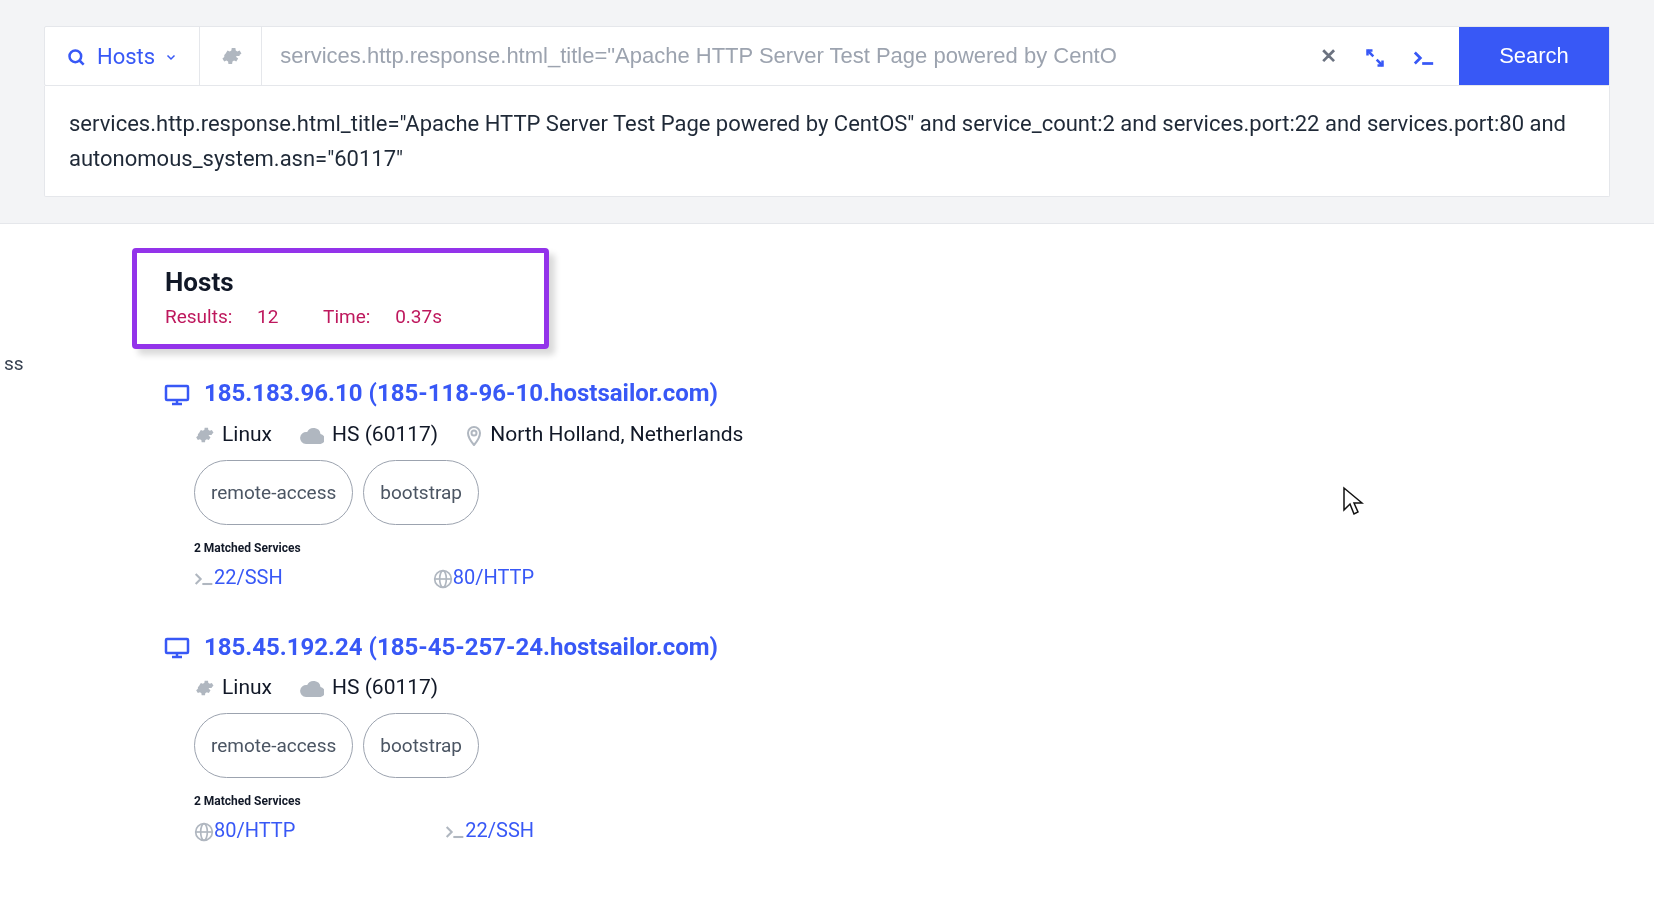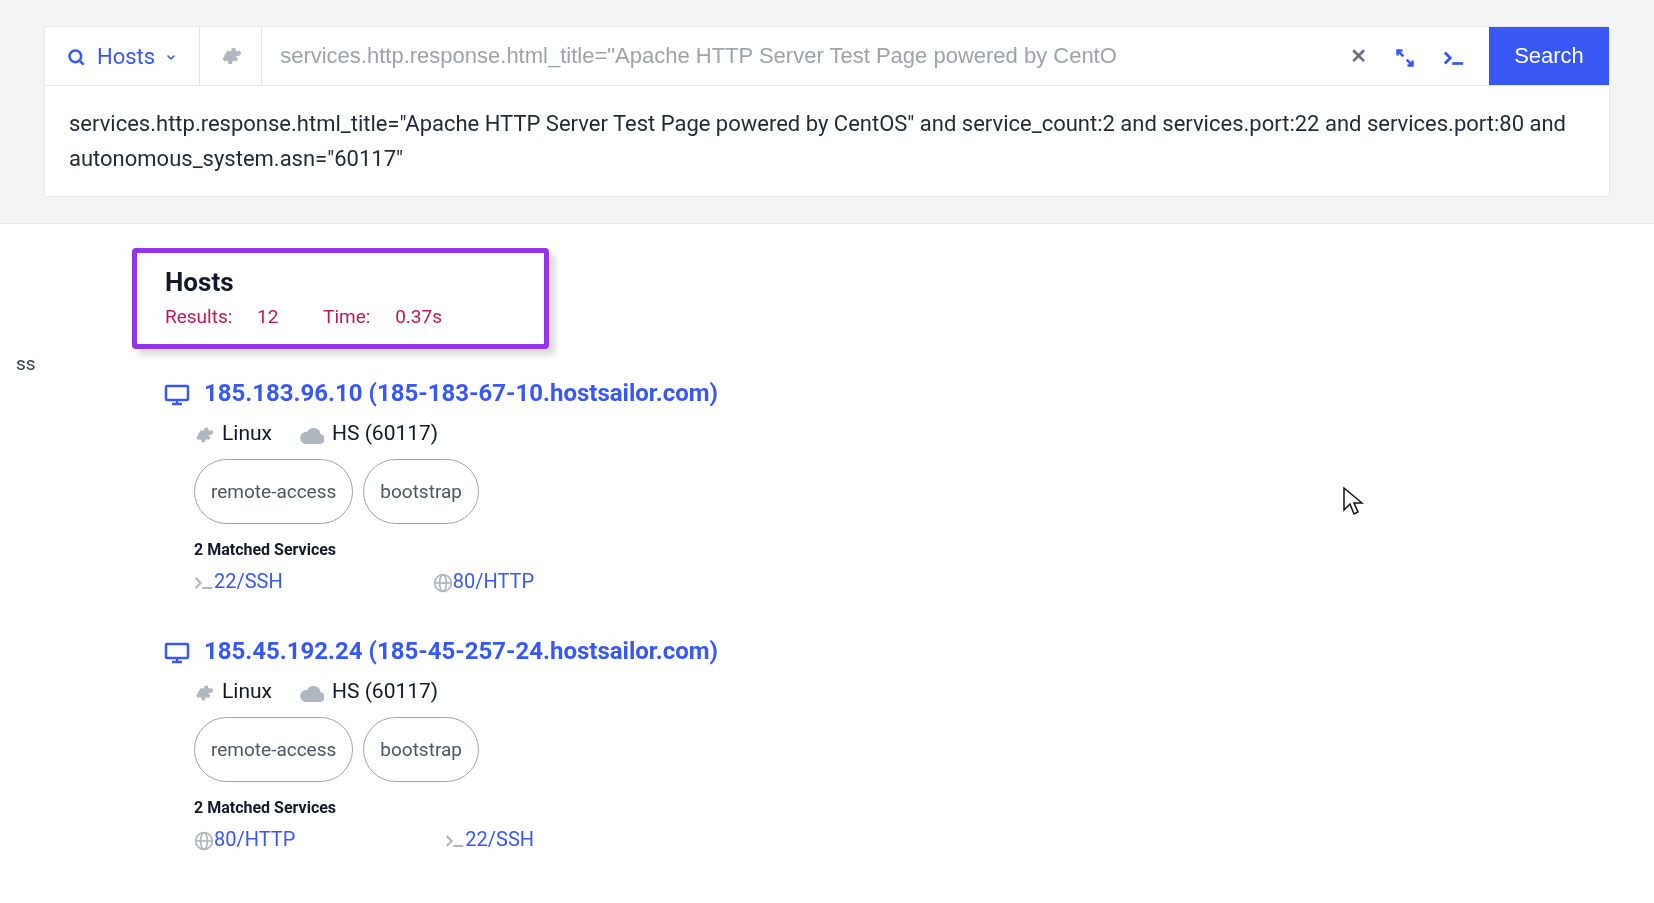--- a/index.html
+++ b/index.html
@@ -11,44 +11,44 @@
   .searchbar { display: flex; align-items: stretch; height: 60px; background: #fff; border: 1px solid #e5e7eb; border-radius: 2px; }
   .sb-left-selector { display: flex; align-items: center; gap: 10px; padding: 0 22px; font-size: 22px; color: #3858f6; border-right: 1px solid #e5e7eb; cursor: pointer; user-select: none; }
   .sb-left-selector .chev { font-size: 14px; color: #3858f6; }
   .sb-gear-box { display: flex; align-items: center; justify-content: center; width: 62px; border-right: 1px solid #e5e7eb; color: #9ca3af; cursor: pointer; }
   .sb-input { flex: 1 1 auto; display: flex; align-items: center; padding: 0 18px; }
   .sb-input input { width: 100%; border: none; outline: none; font-size: 22px; color: #1f2937; background: transparent; }
   .sb-input input::placeholder { color: #9ca3af; }
   .sb-actions { display: flex; align-items: center; gap: 28px; padding: 0 24px; color: #3858f6; font-size: 20px; }
   .sb-actions .x { color: #6b7280; font-weight: 700; cursor: pointer; }
   .sb-actions .collapse, .sb-actions .term { cursor: pointer; }
-  .sb-search-btn { width: 120px; background: #3858f6; color: #fff; font-size: 22px; display: flex; align-items: center; justify-content: center; cursor: pointer; border: none; }
+  .sb-search-btn { width: 150px; background: #3858f6; color: #fff; font-size: 22px; display: flex; align-items: center; justify-content: center; cursor: pointer; border: none; }
 
   .expanded-query { margin-top: 0; background: #fff; border: 1px solid #e5e7eb; border-top: none; border-radius: 0 0 2px 2px; padding: 20px 24px; font-size: 22px; line-height: 1.6; color: #1f2937; }
 
   
-  .left-sliver { position: absolute; left: 16px; top: 352px; font-size: 19px; color: #374151; }
+  .left-sliver { position: absolute; left: 4px; top: 352px; font-size: 19px; color: #374151; }
 
   
   .results-wrap { padding-top: 24px; padding-left: 132px; background: #fff; height: 100%; }
   .summary-box { display: inline-block; border: 5px solid #9333ea; border-radius: 4px; padding: 14px 62px 16px 28px; position: relative; box-shadow: 6px 6px 6px rgba(0,0,0,0.15); }
   .summary-box h1 { font-size: 26px; font-weight: 700; color: #111827; margin-bottom: 8px; }
   .summary-stats { font-size: 19px; color: #be185d; }
   .summary-stats span { margin-right: 20px; }
 
   .result-list { padding-top: 30px; padding-left: 32px; }
   .result-item { margin-bottom: 44px; }
   .result-title { font-size: 24px; font-weight: 700; color: #3858f6; display: flex; align-items: center; gap: 14px; }
   .result-title a { color: #3858f6; text-decoration: none; }
   .meta-row { display: flex; align-items: center; gap: 28px; margin: 14px 0 14px 30px; font-size: 21px; color: #111827; }
   .meta-chunk { display: flex; align-items: center; gap: 8px; }
   .meta-chunk .micon { color: #b0b7c0; }
   .tag-row { display: flex; gap: 10px; margin: 0 0 16px 30px; }
   .tag { border: 1px solid #9ca3af; border-radius: 999px; padding: 20px 16px; font-size: 19px; color: #4b5563; cursor: pointer; }
-  .matched-label { font-weight: 700; font-size: 16px; margin: 16px 0 10px 30px; color: #111827; }
+  .matched-label { font-weight: 700; font-size: 12px; margin: 16px 0 10px 30px; color: #111827; }
   .svc-row { display: flex; gap: 150px; margin-left: 30px; font-size: 20px; }
   .svc { display: flex; align-items: center; }
   .svc a { color: #3858f6; text-decoration: none; }
   .svc .sicon { color: #b0b7c0; }
 
   
   svg { display: inline-block; vertical-align: middle; }
 
   
   .fake-cursor { position: absolute; left: 1342px; top: 486px; pointer-events: none; }
@@ -122,34 +122,41 @@
   </div>
 
   <div class="result-list" id="result-list">
       <div class="result-item">
         <div class="result-title">
           <span><svg width="26" height="22" viewBox="0 0 26 22" fill="none" stroke="#3858f6" stroke-width="2.5">
               <rect x="2" y="2" width="22" height="14" rx="1"></rect>
               <line x1="8" y1="20" x2="18" y2="20"></line>
               <line x1="13" y1="16" x2="13" y2="20"></line>
             </svg></span>
-          <a href="#"><span>185.183.96.10</span> <span>(185-183-67-10.hostsailor.com)</span></a>
+          <a href="#"><span>185.183.96.10</span> <span>(185-118-96-10.hostsailor.com)</span></a>
         </div>
         <div class="meta-row">
           <span class="meta-chunk">
             <span class="micon"><svg width="20" height="20" viewBox="0 0 24 24" fill="#b0b7c0">
                 <path d="M12 8a4 4 0 1 0 0 8 4 4 0 0 0 0-8zm9.4 4a7.4 7.4 0 0 0-.1-1l2.1-1.6-2-3.4-2.5 1a7.6 7.6 0 0 0-1.7-1l-.4-2.6h-4l-.4 2.6a7.6 7.6 0 0 0-1.7 1l-2.5-1-2 3.4L4.7 11a7.4 7.4 0 0 0 0 2l-2.1 1.6 2 3.4 2.5-1c.5.4 1.1.8 1.7 1l.4 2.6h4l.4-2.6c.6-.2 1.2-.6 1.7-1l2.5 1 2-3.4-2.1-1.6c.1-.3.1-.7.1-1z"></path>
               </svg></span>
             <span>Linux</span>
           </span>
           <span class="meta-chunk">
             <span class="micon"><svg width="24" height="18" viewBox="0 0 24 18" fill="#b0b7c0">
                 <path d="M19 18H6a6 6 0 1 1 1.2-11.9A7 7 0 0 1 20.5 8 5 5 0 0 1 19 18z"></path>
               </svg></span>
             <span>HS (60117)</span>
+          </span>
+          <span class="meta-chunk">
+            <span class="micon"><svg width="16" height="22" viewBox="0 0 16 22" fill="none" stroke="#b0b7c0" stroke-width="2">
+                <path d="M8 21s6-7 6-12A6 6 0 0 0 2 9c0 5 6 12 6 12z"></path>
+                <circle cx="8" cy="9" r="2.5"></circle>
+              </svg></span>
+            <span>North Holland, Netherlands</span>
           </span>
         </div>
         <div class="tag-row">
           <span class="tag">remote-access</span>
           <span class="tag">bootstrap</span>
         </div>
         <div class="matched-label">2 Matched Services</div>
         <div class="svc-row">
           <span class="svc">
             <span class="sicon"><svg width="20" height="14" viewBox="0 0 24 16" fill="none" stroke="#b0b7c0" stroke-width="2.5">

